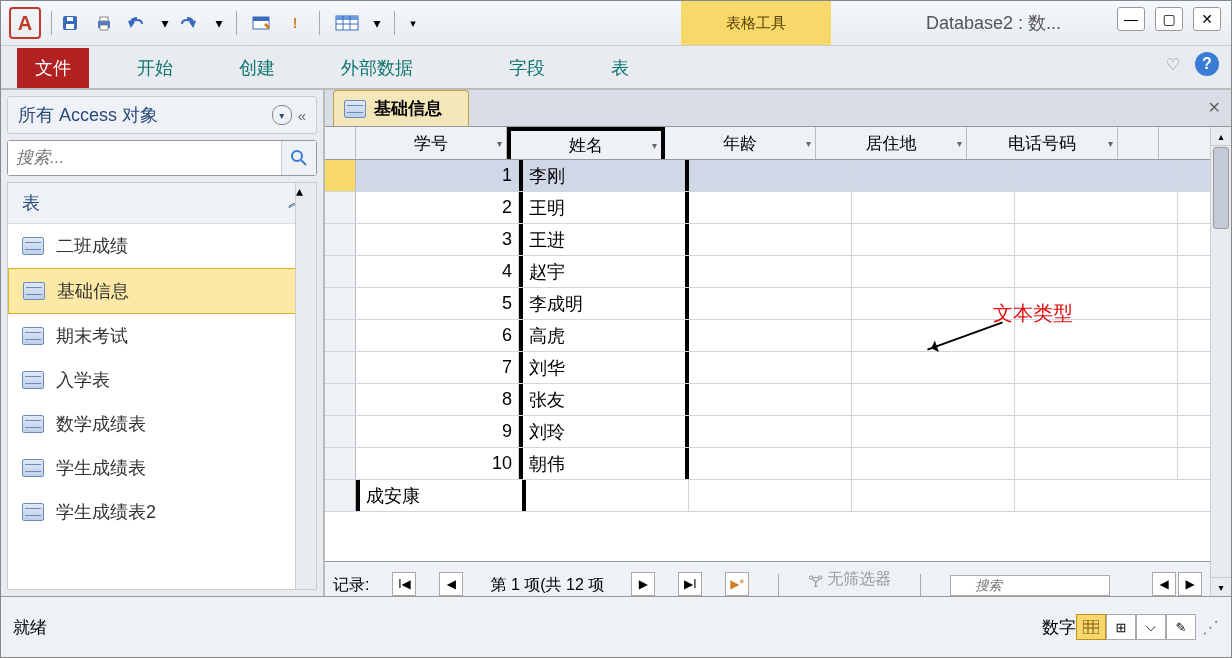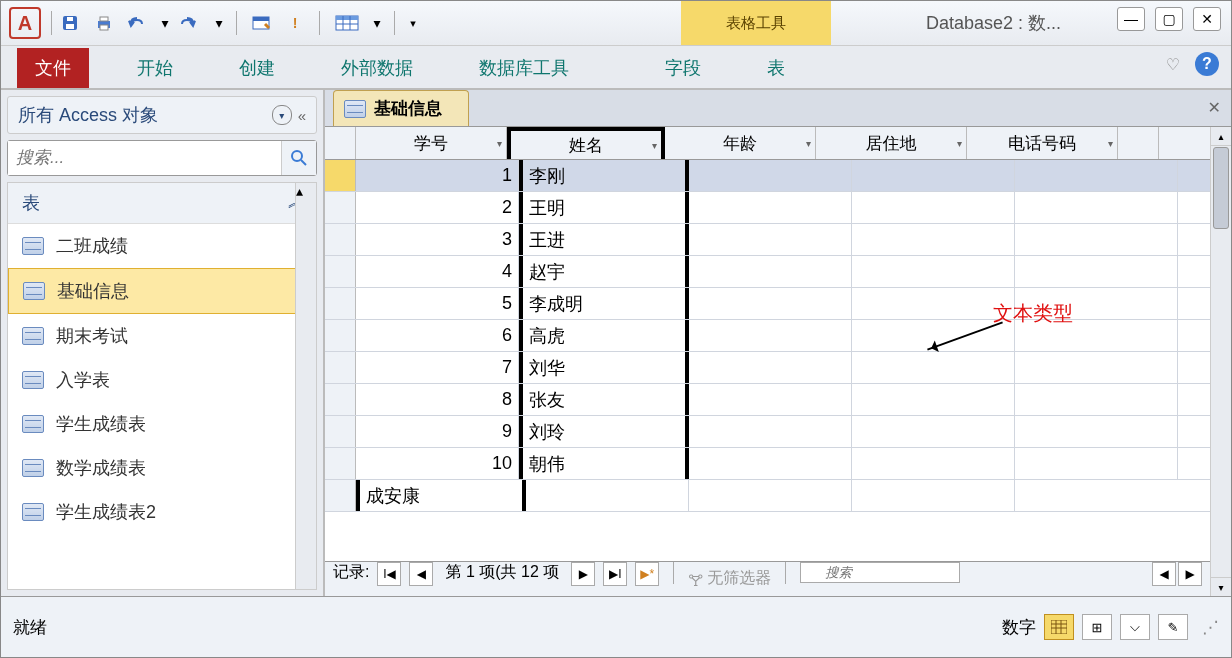--- a/index.html
+++ b/index.html
@@ -49,28 +49,28 @@
 .ds-row{display:flex;height:31px;border-bottom:1px solid #d0d5de}
 .ds-row.selected{background:#d0d8e8}
 .ds-rowhead{width:30px;border-right:1px solid #bbb;background:#eef2f7}
 .ds-row.selected .ds-rowhead{background:#f6d96a}
 .ds-cell{flex:0 0 150px;border-right:1px solid #d0d5de;padding:3px 6px;font-size:18px;display:flex;align-items:center}
 .ds-cell.num{justify-content:flex-end}
 .col-highlight{border-left:4px solid #000;border-right:4px solid #000}
 .annotation{position:absolute;left:668px;top:140px;color:#e01010;font-size:20px;font-family:"SimSun",serif;pointer-events:none}
 .arrow{position:absolute;left:600px;top:175px;width:80px;height:2px;background:#000;transform:rotate(-20deg);pointer-events:none}
 .arrow:before{content:"";position:absolute;left:-2px;top:-5px;border:6px solid transparent;border-right-color:#000}
-.record-nav{height:34px;border-top:1px solid #999;background:#eef2f7;display:flex;align-items:flex-start;padding:0 8px;gap:8px;font-size:16px}
+.record-nav{height:34px;border-top:1px solid #999;background:#eef2f7;display:flex;align-items:flex-end;padding:0 8px;gap:23px;font-size:16px}
 .rn-btn{width:22px;height:22px;border:1px solid #aaa;background:#fff;display:flex;align-items:center;justify-content:center;font-size:12px}
 .rn-sep{width:1px;height:22px;background:#aaa;margin:0 6px}
 .rn-filter{color:#999;display:flex;align-items:center;gap:4px}
 .rn-search{border:1px solid #aaa;padding:2px 24px;background:#fff;color:#888;font-style:italic;width:110px}
 .rn-scroll{margin-left:auto;display:flex;gap:2px}
 .status-bar{height:36px;border-top:1px solid #999;background:#eef2f7;display:flex;align-items:center;padding:12px 12px;font-size:17px}
-.status-right{margin-left:auto;display:flex;align-items:center;gap:8px}
+.status-right{margin-left:auto;display:flex;align-items:center;}
 .view-btn{width:28px;height:24px;border:1px solid #aaa;display:flex;align-items:center;justify-content:center;background:#fff;font-size:13px}
 .view-btn.active{background:#f6d96a;border-color:#c09020}
 .vscroll{width:20px;background:#e8ebf0;border-left:1px solid #ccc;position:relative}
 .vscroll .thumb{position:absolute;top:20px;left:2px;right:2px;height:80px;background:#c5cbd6;border:1px solid #999;border-radius:3px}
 .vscroll .abtn{height:18px;border-bottom:1px solid #ccc;display:flex;align-items:center;justify-content:center;font-size:10px}
 .vscroll .abtn.bot{position:absolute;bottom:0;left:0;right:0;border-top:1px solid #ccc;border-bottom:none}
 .ds-wrap{flex:1;display:flex;min-height:0}
 .col-name-header{border-top:4px solid #000}
 svg{display:block}
 </style>
@@ -139,21 +139,20 @@
       <div class="win-ctl">▢</div>
       <div class="win-ctl">✕</div>
     </div>
   </div>
 
   <div class="ribbon-tabs">
     <div class="ribbon-tab file">文件</div>
     <div class="ribbon-tab">开始</div>
     <div class="ribbon-tab">创建</div>
     <div class="ribbon-tab">外部数据</div>
-    <div class="ribbon-tab">数据库工具</div>
     <div class="ribbon-tab" style="margin-left:30px">字段</div>
     <div class="ribbon-tab">表</div>
     <div class="ribbon-help">
       <div class="help-btn" style="color:#888">♡</div>
       <div class="help-btn help-blue">?</div>
     </div>
   </div>
 
   <div class="body-area">
 
@@ -189,25 +188,25 @@
             <div class="nav-item">
               <span class="tbl-icon"></span>
               <span>期末考试</span>
             </div>
             <div class="nav-item">
               <span class="tbl-icon"></span>
               <span>入学表</span>
             </div>
             <div class="nav-item">
               <span class="tbl-icon"></span>
+              <span>数学成绩表</span>
+            </div>
+            <div class="nav-item">
+              <span class="tbl-icon"></span>
               <span>学生成绩表</span>
-            </div>
-            <div class="nav-item">
-              <span class="tbl-icon"></span>
-              <span>数学成绩表</span>
             </div>
             <div class="nav-item">
               <span class="tbl-icon"></span>
               <span>学生成绩表2</span>
             </div>
           </div>
         <div class="nav-scroll">
           <div class="abtn">▴</div>
         </div>
       </div>

